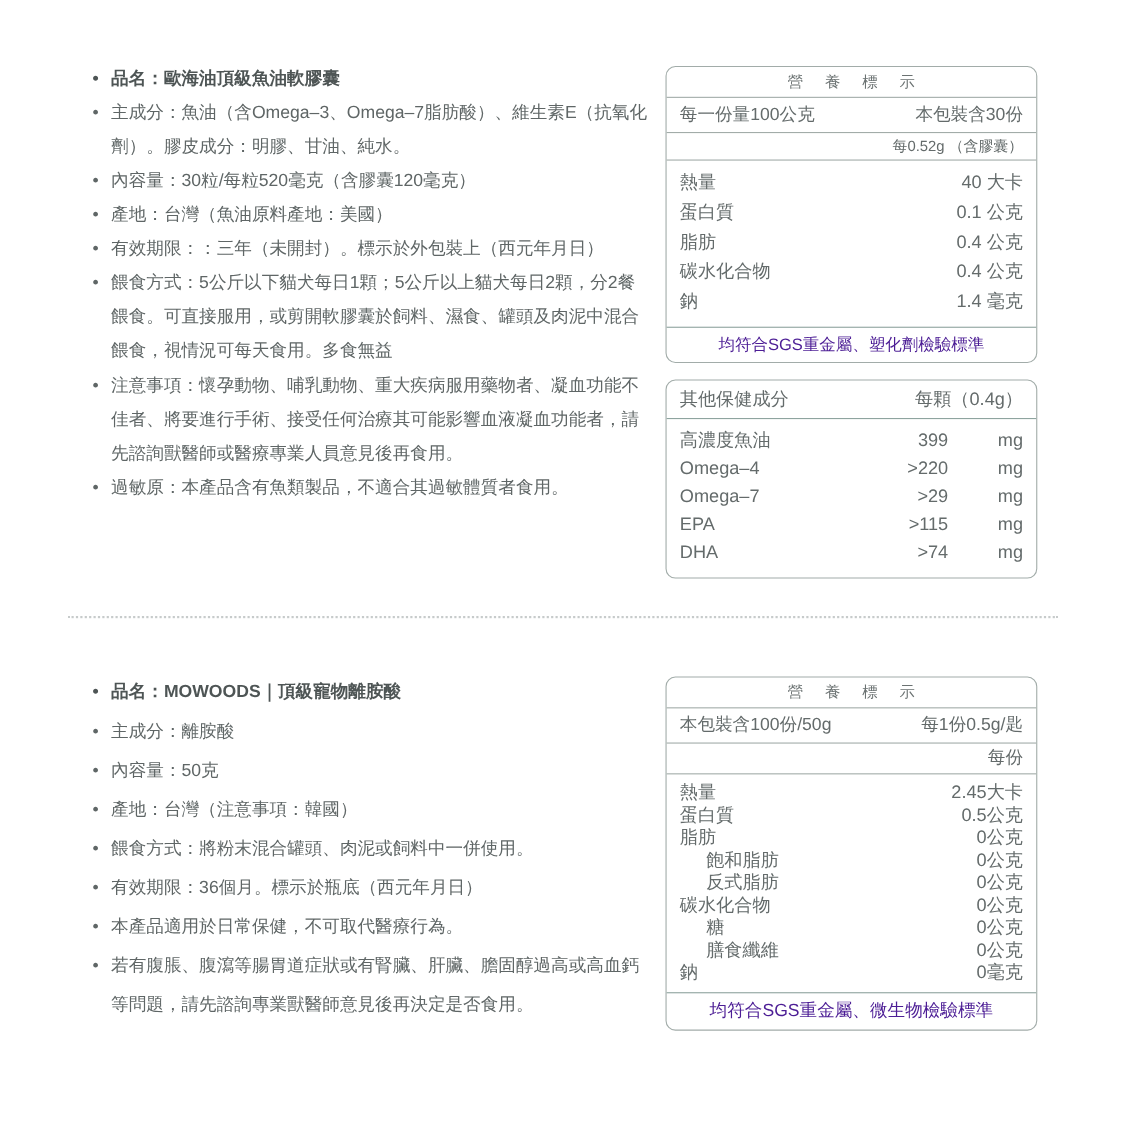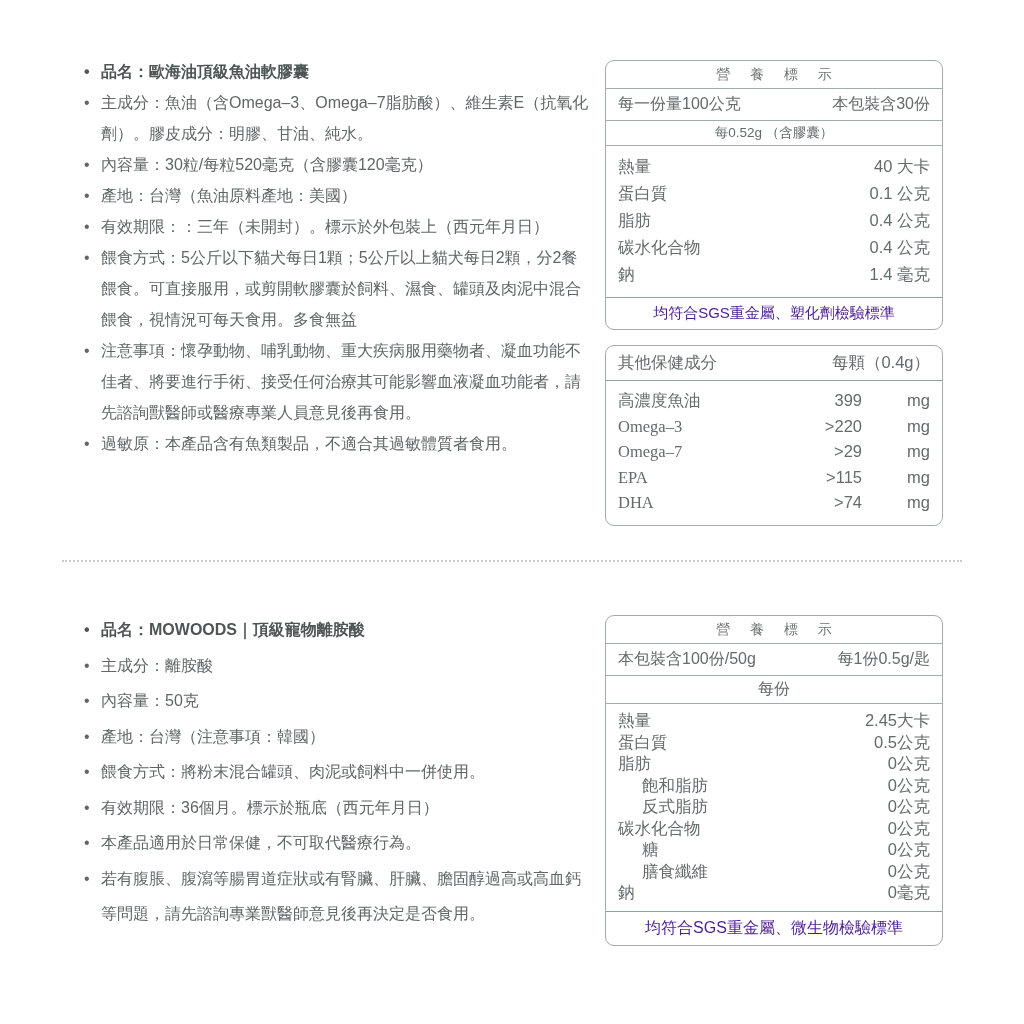--- a/index.html
+++ b/index.html
@@ -24,28 +24,28 @@
   }
   .t-title{
     text-align:center;font-size:14px;letter-spacing:8px;padding:5px 0 4px 8px;
     border-bottom:1.5px solid #a2aca9;color:#6b7272;
   }
   .t-serving{
     display:flex;justify-content:space-between;align-items:center;
     font-size:16px;padding:5px 12px;border-bottom:1.5px solid #a2aca9;
   }
   .t-perunit{
-    text-align:center;font-size:13.5px;padding:3px 12px;border-bottom:1.5px solid #a2aca9;
+    text-align:right;font-size:13.5px;padding:3px 12px;border-bottom:1.5px solid #a2aca9;
   }
   .t-rows{padding:7px 12px 9px 12px;}
   .t-row{display:flex;justify-content:space-between;align-items:baseline;font-size:16.5px;}
   #table1 .t-row{line-height:27px;}
   #table2 .t-row{line-height:25.5px;gap:32px;}
   #table3 .t-row{line-height:20.5px;font-size:16.5px;}
-  .t-row .rlabel{text-align:right;white-space:nowrap;font-family:Liberation Serif, serif;}
+  .t-row .rlabel{text-align:right;white-space:nowrap;}
   .t-row.sub .rlabel{padding-left:24px;}
   .t-row .rvalue{flex:1;text-align:right;white-space:nowrap;}
   .t-row .runit{width:36px;text-align:right;white-space:nowrap;}
   .t-footer{
     text-align:center;font-size:15px;padding:6px 0;
     border-top:1.5px solid #8ea49f;color:#4c1d95;
   }
   #table1{top:60px;}
   #table2{top:345px;}
   #table3{top:615px;}
@@ -104,21 +104,21 @@
     <span>其他保健成分</span>
     <span>每顆（0.4g）</span>
   </div>
   <div class="t-rows">
     <div class="t-row">
         <span class="rlabel">高濃度魚油</span>
         <span class="rvalue">399</span>
         <span class="runit">mg</span>
       </div>
     <div class="t-row">
-        <span class="rlabel">Omega–3</span>
+        <span class="rlabel">Omega–4</span>
         <span class="rvalue">&gt;220</span>
         <span class="runit">mg</span>
       </div>
     <div class="t-row">
         <span class="rlabel">Omega–7</span>
         <span class="rvalue">&gt;29</span>
         <span class="runit">mg</span>
       </div>
     <div class="t-row">
         <span class="rlabel">EPA</span>

